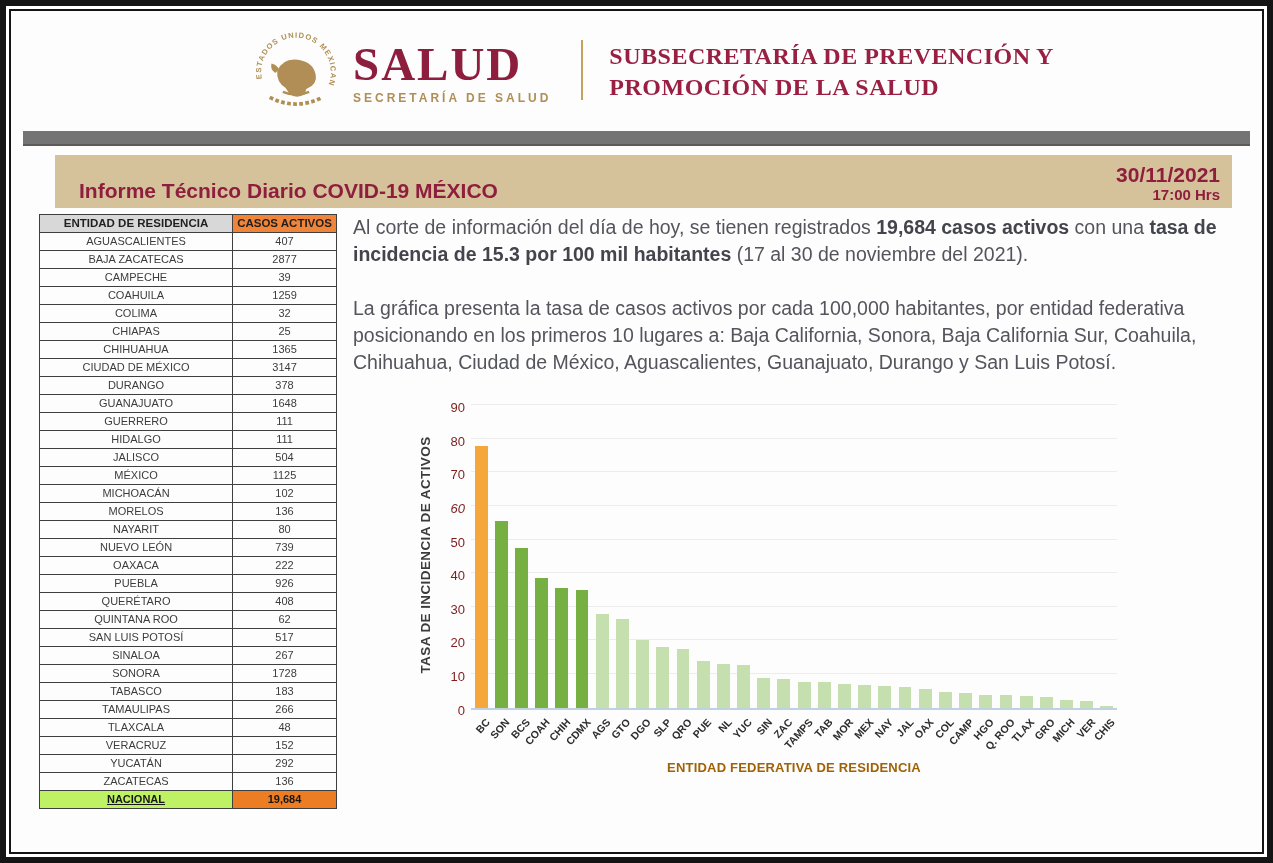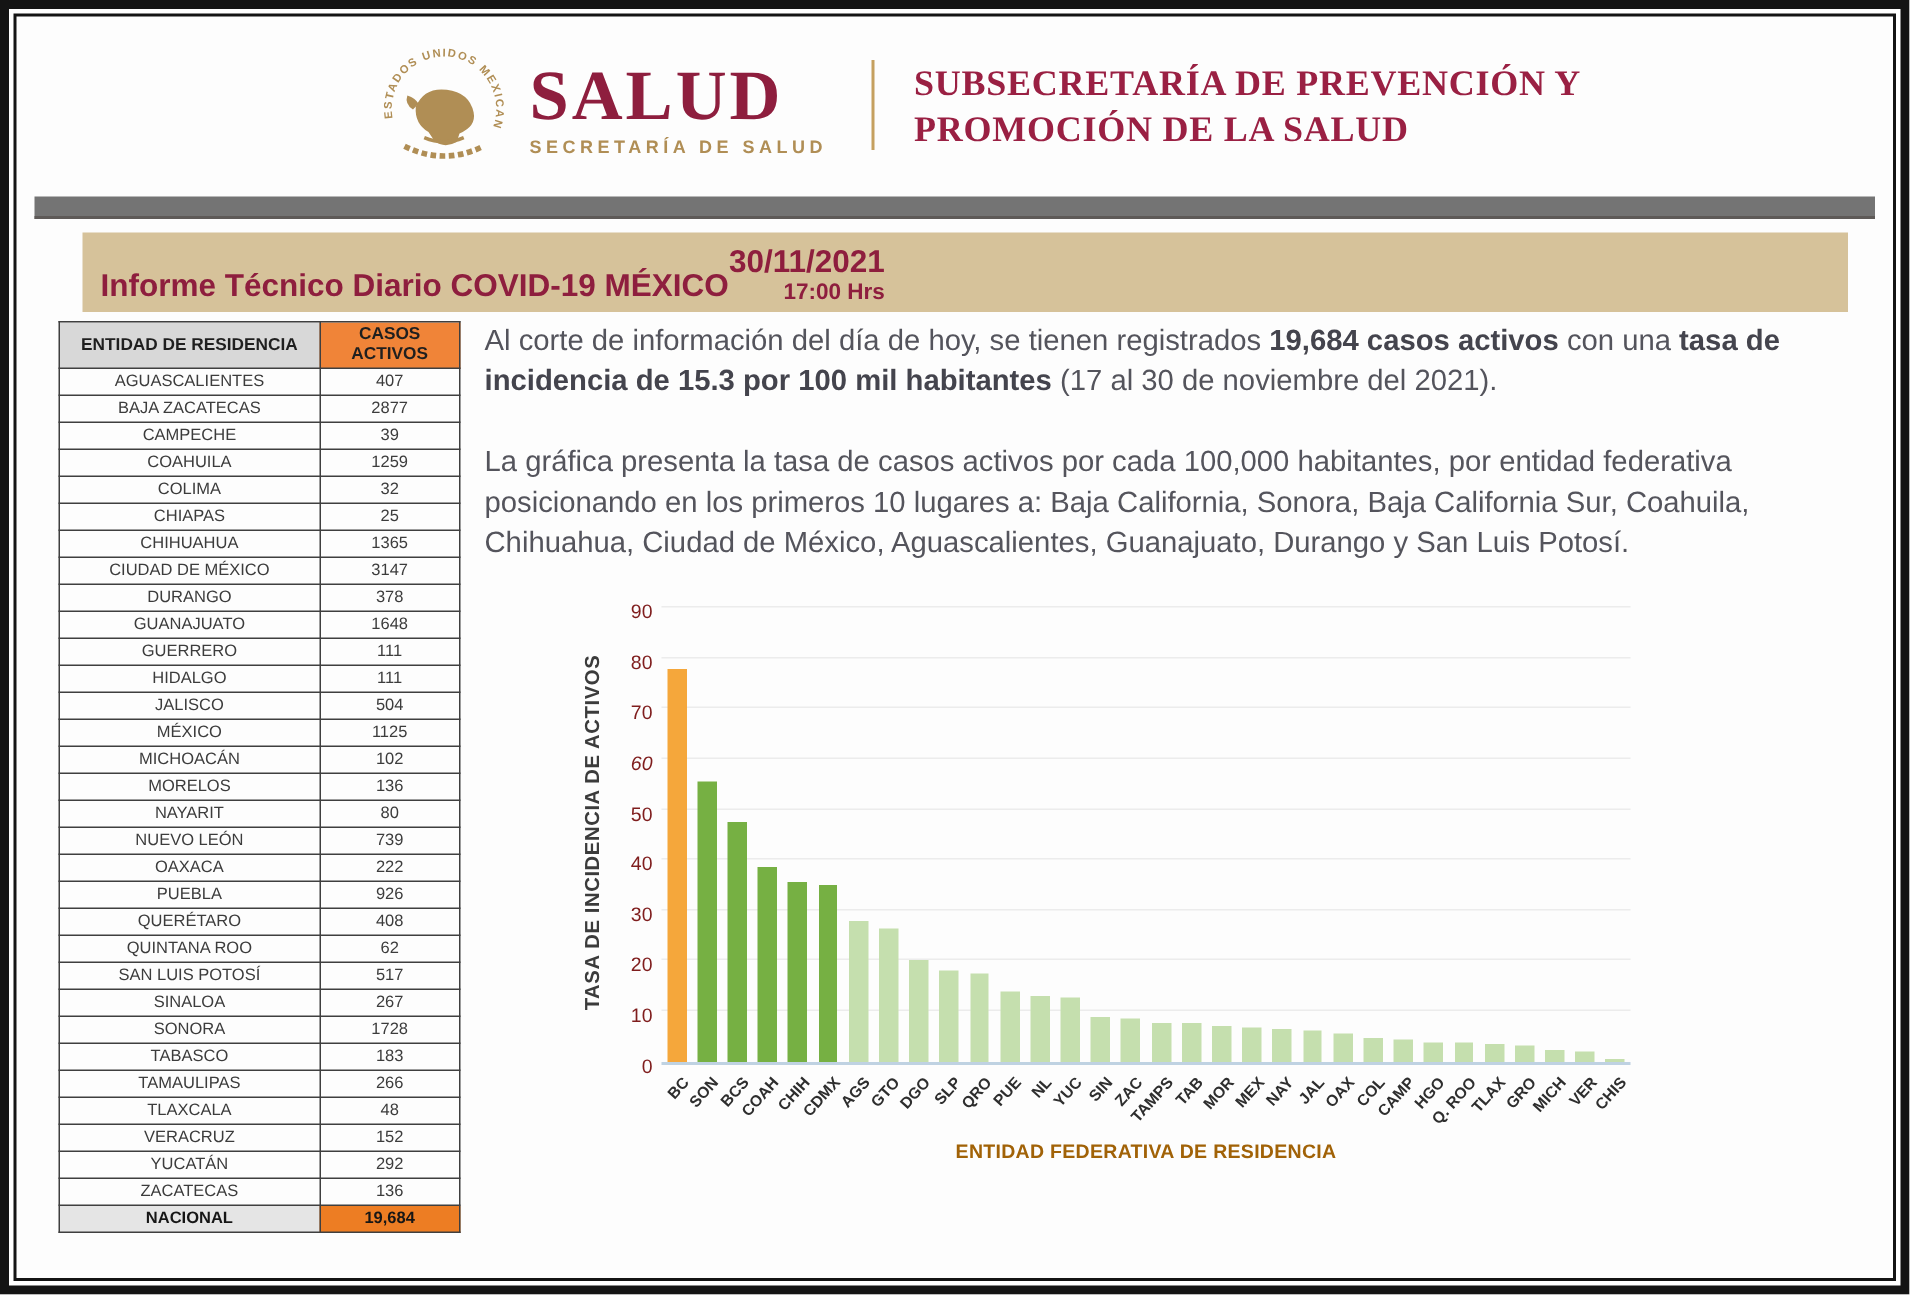--- a/index.html
+++ b/index.html
@@ -14,39 +14,39 @@
   .logo-row { display:flex; align-items:center; margin-left:238px; margin-top:6px; }
   .seal { width:94px; height:94px; flex:0 0 auto; }
   .brand-block { margin-left:10px; }
   .brand-word { font-family:"Liberation Serif", serif; font-weight:bold; font-size:47px; letter-spacing:2px; color:#8E1E3E; line-height:1; }
   .brand-sub { font-size:12px; font-weight:bold; letter-spacing:3px; color:#B08E55; margin-top:3px; }
   .gold-divider { width:2px; height:60px; background:#C5A05F; margin:0 26px 0 30px; }
   .subsec { font-family:"Liberation Serif", serif; font-weight:bold; font-size:24px; color:#9A2043; line-height:1.3; letter-spacing:0.5px; margin-top:4px; }
 
   
   .gray-bar { height:15px; background:#747474; border-bottom:2px solid #5e5a58; margin:2px 12px 0 12px; }
-  .banner { margin:9px 30px 0 44px; height:53px; background:#D6C29A; display:flex; align-items:flex-end; padding:4px 12px 5px 12px; }
+  .banner { margin:9px 30px 0 44px; height:53px; background:#D6C29A; display:flex; justify-content:space-between; align-items:flex-end; padding:4px 12px 5px 24px; }
   .banner-title { font-size:21px; font-weight:bold; color:#8E1E3E; }
   .banner-date { text-align:right; color:#8E1E3E; line-height:1.1; }
   .banner-date .d { font-size:21px; font-weight:bold; }
   .banner-date .t { font-size:15px; font-weight:bold; }
 
   
   .main { display:flex; margin:6px 18px 0 28px; }
-  .left-col { width:268px; flex:0 0 auto; }
+  .left-col { width:298px; flex:0 0 auto; }
   .right-col { flex:1; margin-left:16px; padding-right:6px; }
 
   table.cases { width:100%; border-collapse:collapse; font-size:11px; color:#3C3C3C; table-layout:fixed; }
   table.cases th, table.cases td { border:1px solid #3f3f3f; text-align:center; padding:2px 2px; line-height:13px; }
   table.cases col.c-entity { width:65%; }
   table.cases th { font-size:11.5px; font-weight:bold; color:#1f1f1f; }
   th.h-entity { background:#D8D8D8; }
   th.h-cases { background:#F08438; color:#33200d; }
   tr.total td { font-weight:bold; color:#161616; }
-  tr.total td.t-label { background:#e5e5e5; }
+  tr.total td.t-label { background:#bef264;text-decoration:underline; }
   tr.total td.t-value { background:#ED7D23; }
 
   .para { font-size:19.5px; color:#54545C; line-height:1.38; max-width:893px; }
   .para b { color:#44444d; }
   .para + .para { margin-top:27px; }
 
   
   .chart { margin-top:24px; margin-left:60px; width:760px; }
   .chart-flex { display:flex; align-items:stretch; }
   .ylabel-box { width:24px; position:relative; }

